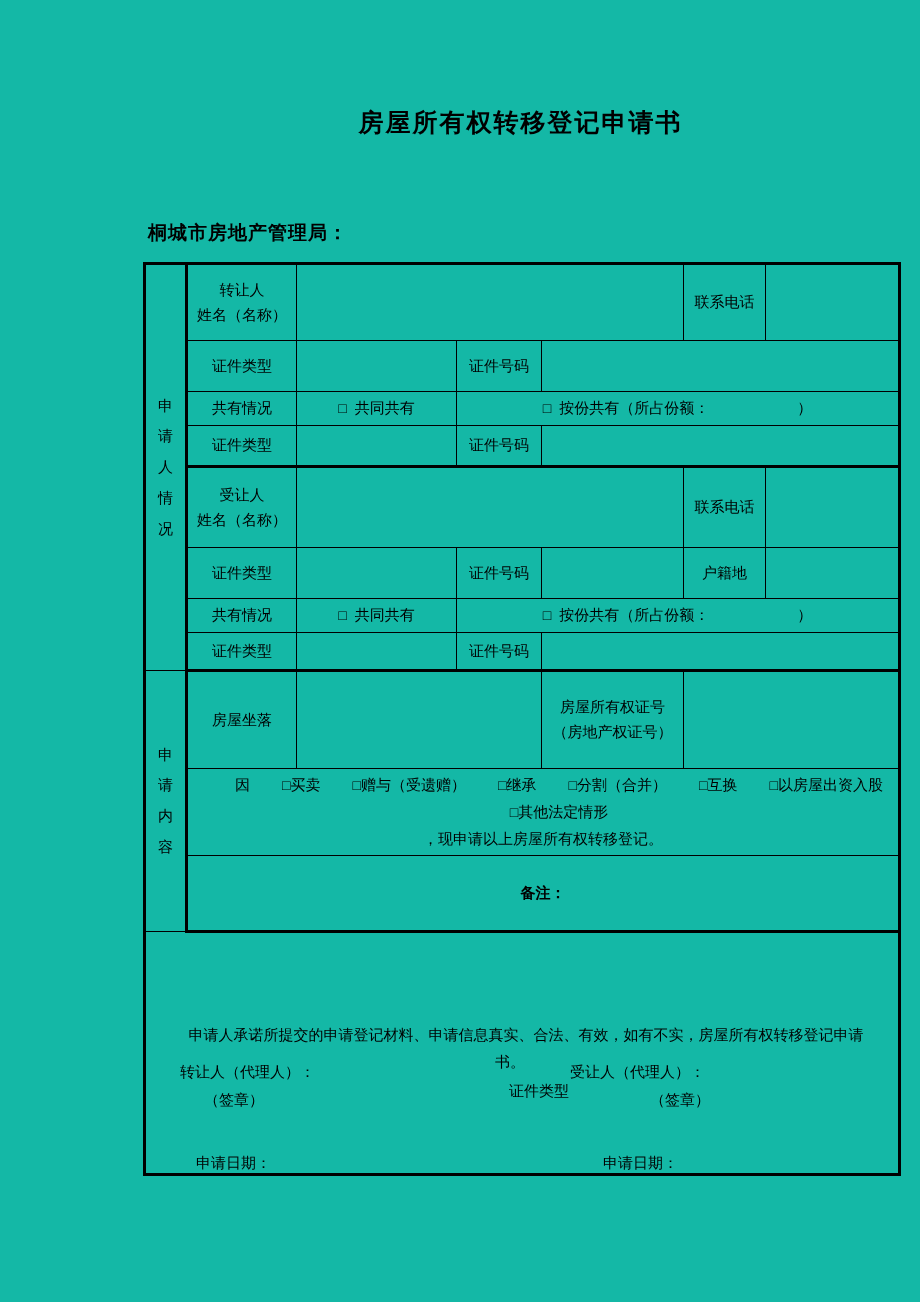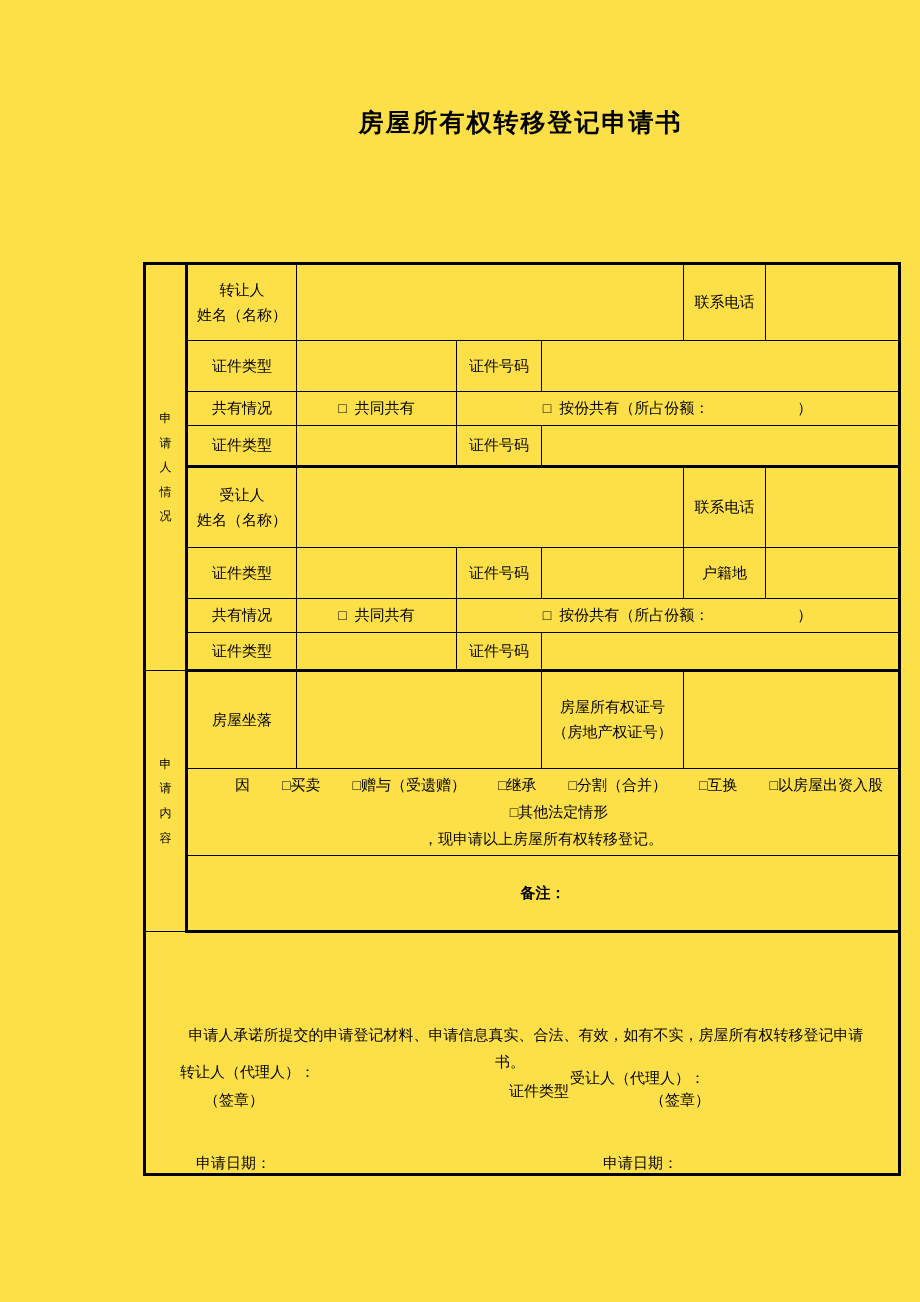--- a/index.html
+++ b/index.html
@@ -1,18 +1,18 @@
 <!DOCTYPE html>
 <html><head>
 <meta charset="utf-8">
 <style>
   html,body { margin:0; padding:0; background:#e8e8e8; }
   .page {
     position:relative; width:920px; height:1302px; margin:0 auto;
-    background:#fde047; overflow:hidden;
+    background:#14b8a6; overflow:hidden;
     font-family:"Liberation Serif","DejaVu Serif",serif;
     color:#000;
   }
   .doc-title {
     position:absolute; top:106px; left:143px; width:755px;
     text-align:center; font-size:25px; font-weight:700; letter-spacing:2px;
     font-family:"Liberation Sans","DejaVu Sans",sans-serif;
   }
   .notice-box {
     position:absolute; left:570px; top:167px; width:288px; box-sizing:border-box;
@@ -28,21 +28,21 @@
     position:absolute; left:143px; top:262px;
     border-collapse:collapse; table-layout:fixed; width:755px;
     border:3px solid #000;
   }
   table.doc td {
     border:1px solid #000; font-size:15px; text-align:center;
     vertical-align:middle; padding:0; overflow:hidden;
   }
   .thickB { border-bottom-width:3px !important; }
   .thickR { border-right-width:3px !important; }
-  .vlabel-inner { width:1em; margin:18px auto; word-break:break-all; font-size:12px; line-height:2.05; }
+  .vlabel-inner { width:1em; margin:18px auto; word-break:break-all; font-size:15px; line-height:2.05; }
   .two-line { line-height:25px; }
   td.chk { text-align:left; padding-left:14px; }
   td.chk-share { text-align:left; padding-left:60px; }
   .spacer { display:inline-block; width:88px; }
   .cbx { display:inline-block; margin-right:8px; font-size:14px; }
   .r1 td { height:75px; }  .r2 td { height:50px; }  .r3 td { height:33px; }
   .r4 td { height:39px; }  .r5 td { height:79px; }  .r6 td { height:50px; }
   .r7 td { height:33px; }  .r8 td { height:36px; }  .r9 td { height:96px; }
   .r10 td { height:86px; } .r11 td { height:74px; } .r12 td { height:240px; }
   td.reason-cell { text-align:left; vertical-align:top; padding:12px 10px 0 8px; line-height:27px; }
@@ -55,20 +55,21 @@
   .abs { position:absolute; white-space:nowrap;margin-top:8px; }
 </style>
 </head>
 <body>
 
 <div class="page">
 
   <div class="doc-title">房屋所有权转移登记申请书</div>
 
 
+  <div class="salutation">桐城市房地产管理局：</div>
 
   <table class="doc">
     <colgroup>
       <col style="width:42px">
         <col style="width:110px">
         <col style="width:160px">
       <col style="width:85px">
         <col style="width:142px">
         <col style="width:82px">
         <col style="width:134px">
@@ -172,21 +173,21 @@
       <td colspan="6" class="remark-cell thickB">
         <span class="remark-label">备注：</span>
       </td>
     </tr>
 
     <tr class="r12">
       <td colspan="7" class="promise-cell">
         <div class="promise-statement">申请人承诺所提交的申请登记材料、申请信息真实、合法、有效，如有不实，房屋所有权转移登记申请书。</div>
         <div class="promise-hereby">证件类型</div>
         <span class="abs" style="left:34px; top:122px;">转让人（代理人）：</span>
-        <span class="abs" style="left:424px; top:128px;">受让人（代理人）：</span>
+        <span class="abs" style="left:424px; top:122px;">受让人（代理人）：</span>
         <span class="abs" style="left:58px; top:150px;">（签章）</span>
         <span class="abs" style="left:504px; top:150px;">（签章）</span>
         <span class="abs" style="left:50px; top:213px;">申请日期：</span>
         <span class="abs" style="left:457px; top:213px;">申请日期：</span>
       </td>
     </tr>
   </tbody>
     </table>
 
 </div>

